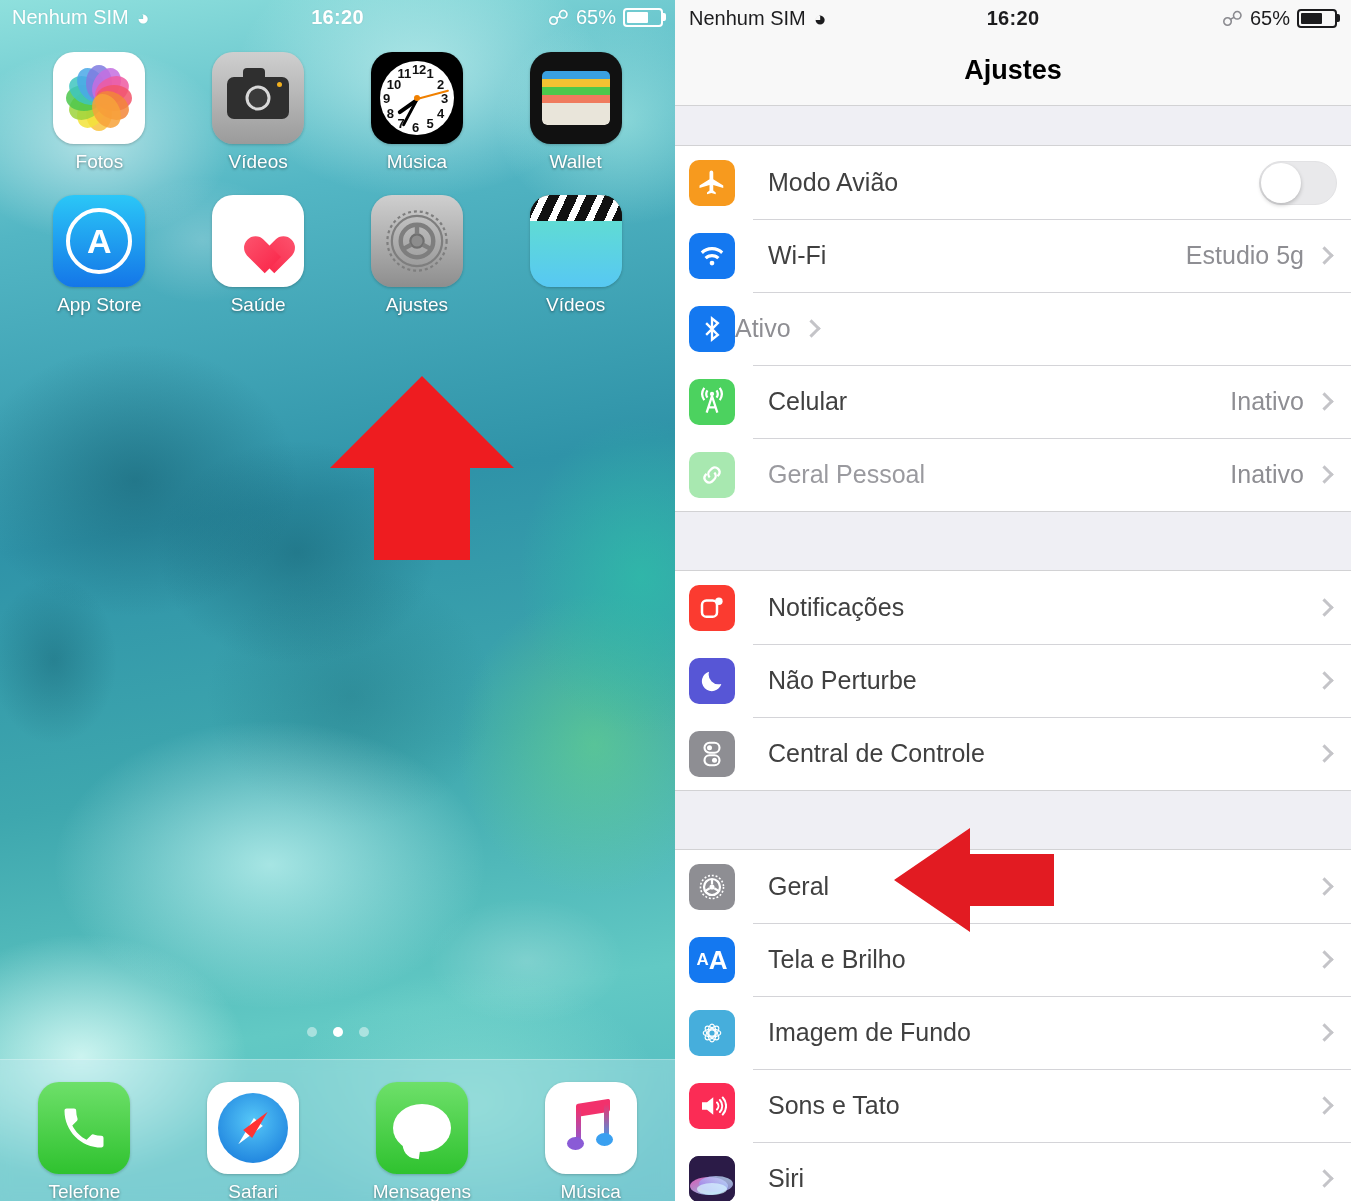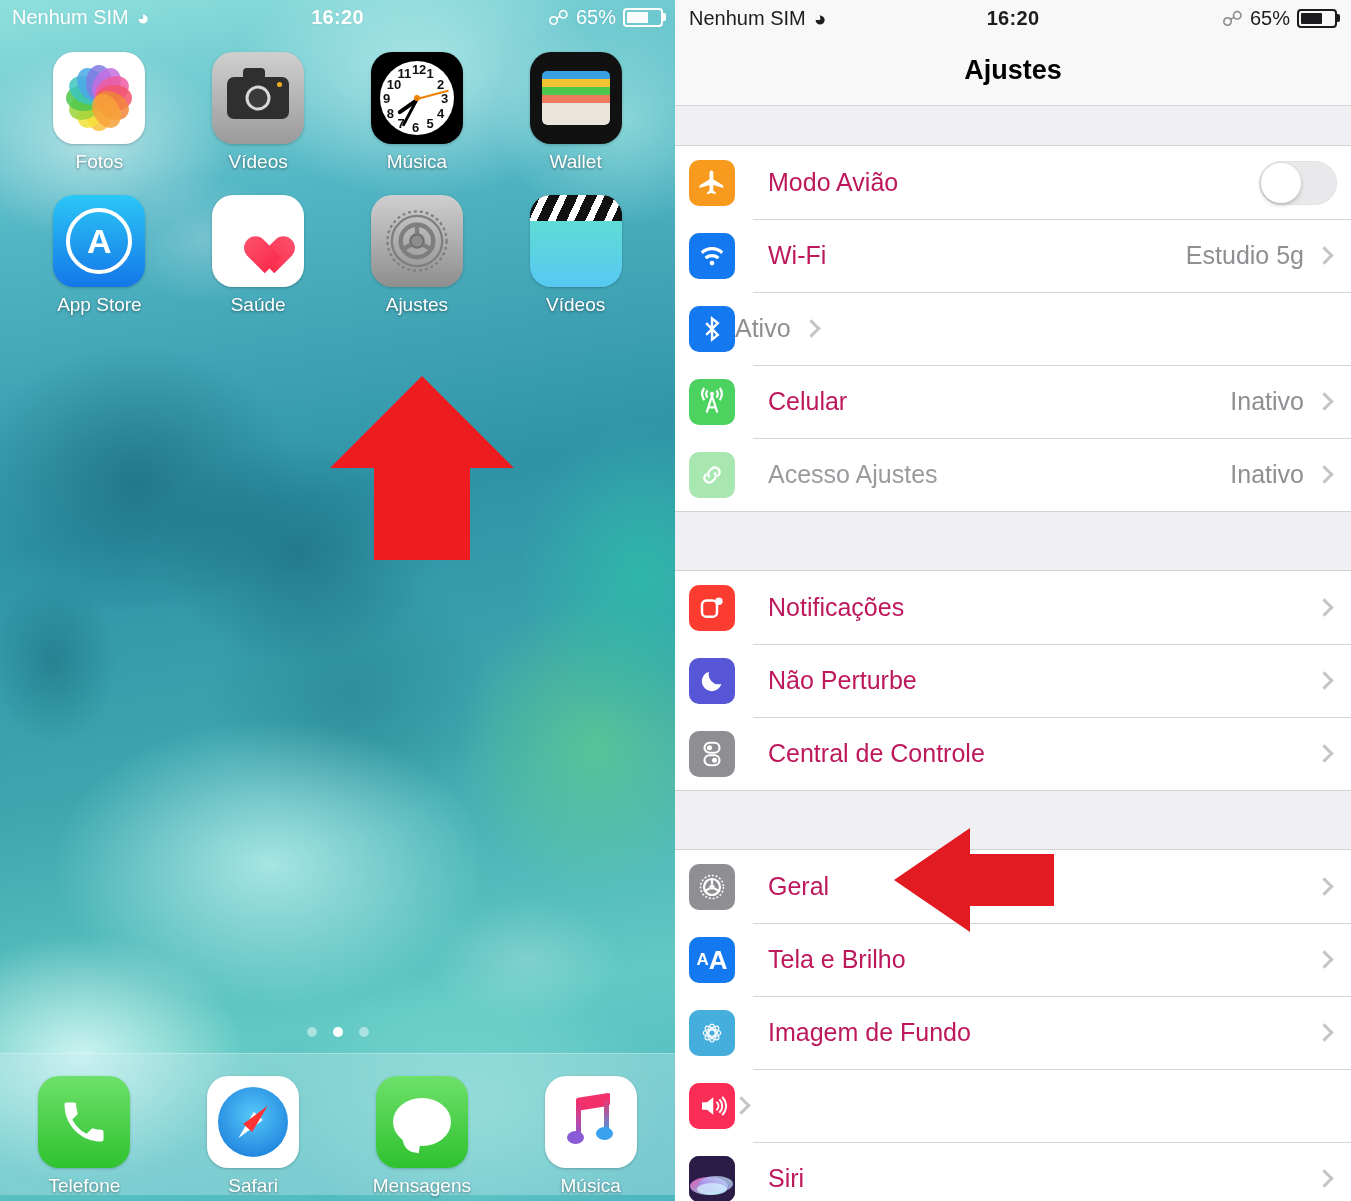--- a/index.html
+++ b/index.html
@@ -141,21 +141,21 @@
     background-image:repeating-linear-gradient(115deg,#111 0 10px,#fff 10px 17px);}
 
   .dots{
     position:absolute; left:0; right:0; bottom:164px;
     display:flex; justify-content:center; gap:16px; z-index:3;
   }
   .dots i{ width:10px;height:10px;border-radius:50%;background:rgba(255,255,255,.45); display:block;}
   .dots i.on{ background:#fff; }
 
   .dock{
-    position:absolute; left:0; right:0; bottom:6px; height:142px;
+    position:absolute; left:0; right:0; bottom:0; height:142px;
     background:rgba(200,235,240,.34);
     backdrop-filter:blur(6px);
     border-top:1px solid rgba(255,255,255,.25);
     z-index:3;
     display:flex; align-items:flex-start; padding-top:22px;
   }
   .dock .icon-row{ width:100%; margin:0; }
   
   .t-phone{ background:linear-gradient(180deg,#6ee06a,#2fc22f); }
   
@@ -224,21 +224,21 @@
   .row + .row:before{
     content:""; position:absolute; left:78px; right:0; top:0; height:1px; background:#d4d4d8;
   }
   .r-icon{
     width:46px;height:46px;border-radius:10px;
     flex:0 0 46px;
     display:flex;align-items:center;justify-content:center;
     color:#fff; overflow:hidden;
   }
   .r-label{
-    margin-left:33px; font-size:25px; color:#be185d; flex:1;
+    margin-left:33px; font-size:25px; color:#404040; flex:1;
     white-space:nowrap;
   }
   .r-label.dim{ color:#9a9a9f; }
   .r-value{ font-size:25px; color:#8e8e93; margin-right:14px; white-space:nowrap; }
   .chev{
     width:13px;height:13px;
     border-right:3px solid #c4c4c8; border-top:3px solid #c4c4c8;
     transform:rotate(45deg); flex:0 0 auto; margin-right:6px;
   }
   .toggle{
@@ -512,21 +512,21 @@
       <span class="chev"></span>
     </div>
 
     <div class="row">
       <span class="r-icon" style="background:#a8e8b0">
         <svg width="28" height="28" viewBox="0 0 24 24" fill="none" stroke="#fff" stroke-width="2">
           <path d="M10 14a4 4 0 0 1 0-5.6l2-2a4 4 0 0 1 5.6 5.6l-1 1"></path>
           <path d="M14 10a4 4 0 0 1 0 5.6l-2 2a4 4 0 0 1-5.6-5.6l1-1"></path>
         </svg>
       </span>
-      <span class="r-label dim">Acesso Ajustes</span>
+      <span class="r-label dim">Geral Pessoal</span>
       <span class="r-value">Inativo</span>
       <span class="chev"></span>
     </div>
   </div>
 
   <div class="sec-gap mid"></div>
 
   <div class="rows">
     <div class="row">
       <span class="r-icon" style="background:#fb3b30">
@@ -608,20 +608,21 @@
 
     <div class="row">
       <span class="r-icon" style="background:#fb2c55">
         <svg width="30" height="30" viewBox="0 0 24 24" fill="#fff" stroke="#fff">
           <path d="M4 9v6h4l5 4V5L8 9H4z" stroke="none"></path>
           <g fill="none" stroke-width="1.6" stroke-linecap="round">
             <path d="M16 9.2a4 4 0 0 1 0 5.6M18.3 7.2a7 7 0 0 1 0 9.6M20.6 5.2a10 10 0 0 1 0 13.6"></path>
           </g>
         </svg>
       </span>
+      <span class="r-label">Sons e Tato</span>
       <span class="chev"></span>
     </div>
 
     <div class="row">
       <span class="r-icon" style="background:#2b1b47">
         <svg width="46" height="46" viewBox="0 0 46 46">
           <defs>
             <linearGradient id="sg1" x1="0" y1="0" x2="1" y2="1">
               <stop offset="0" stop-color="#f35fc0"></stop>
                 <stop offset="1" stop-color="#7ae8ff"></stop>

